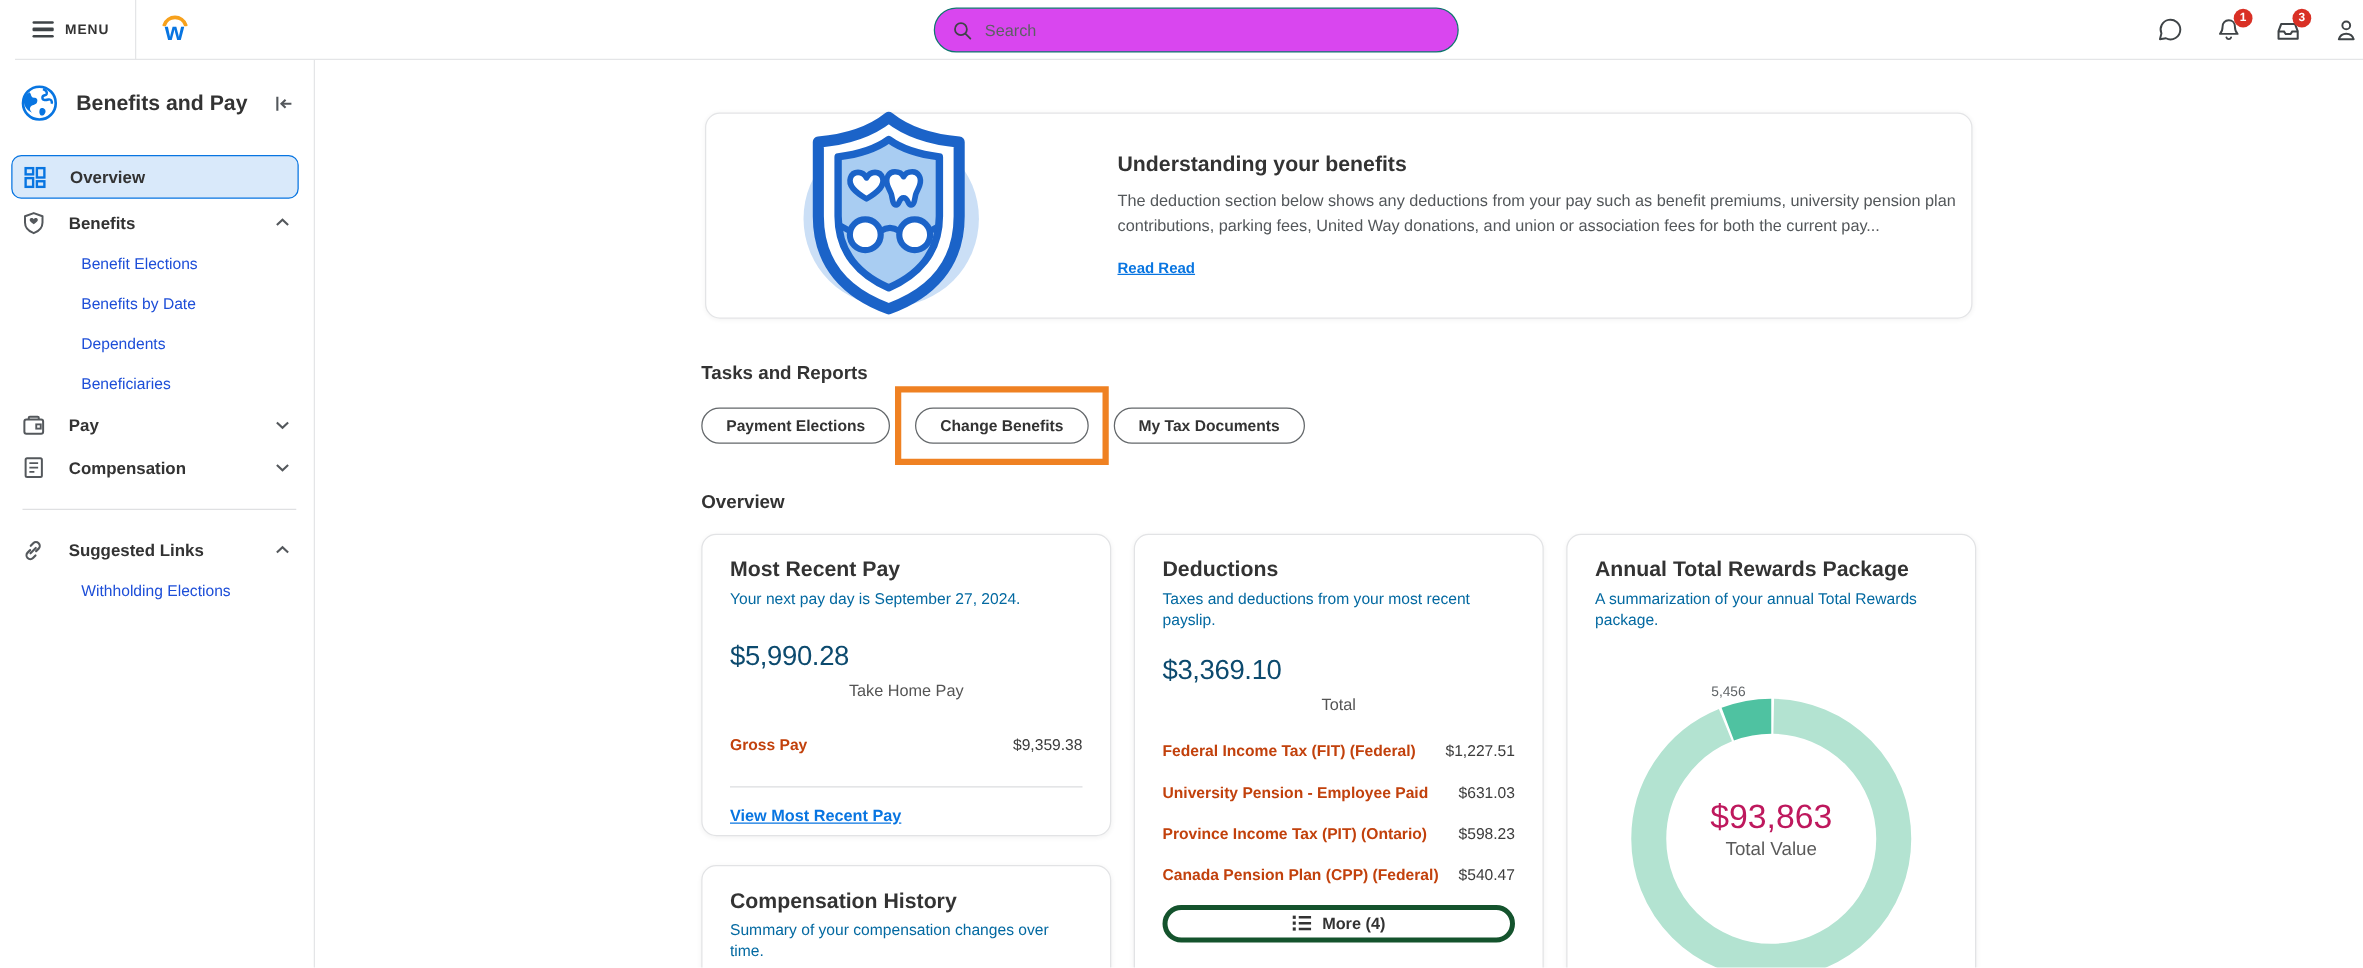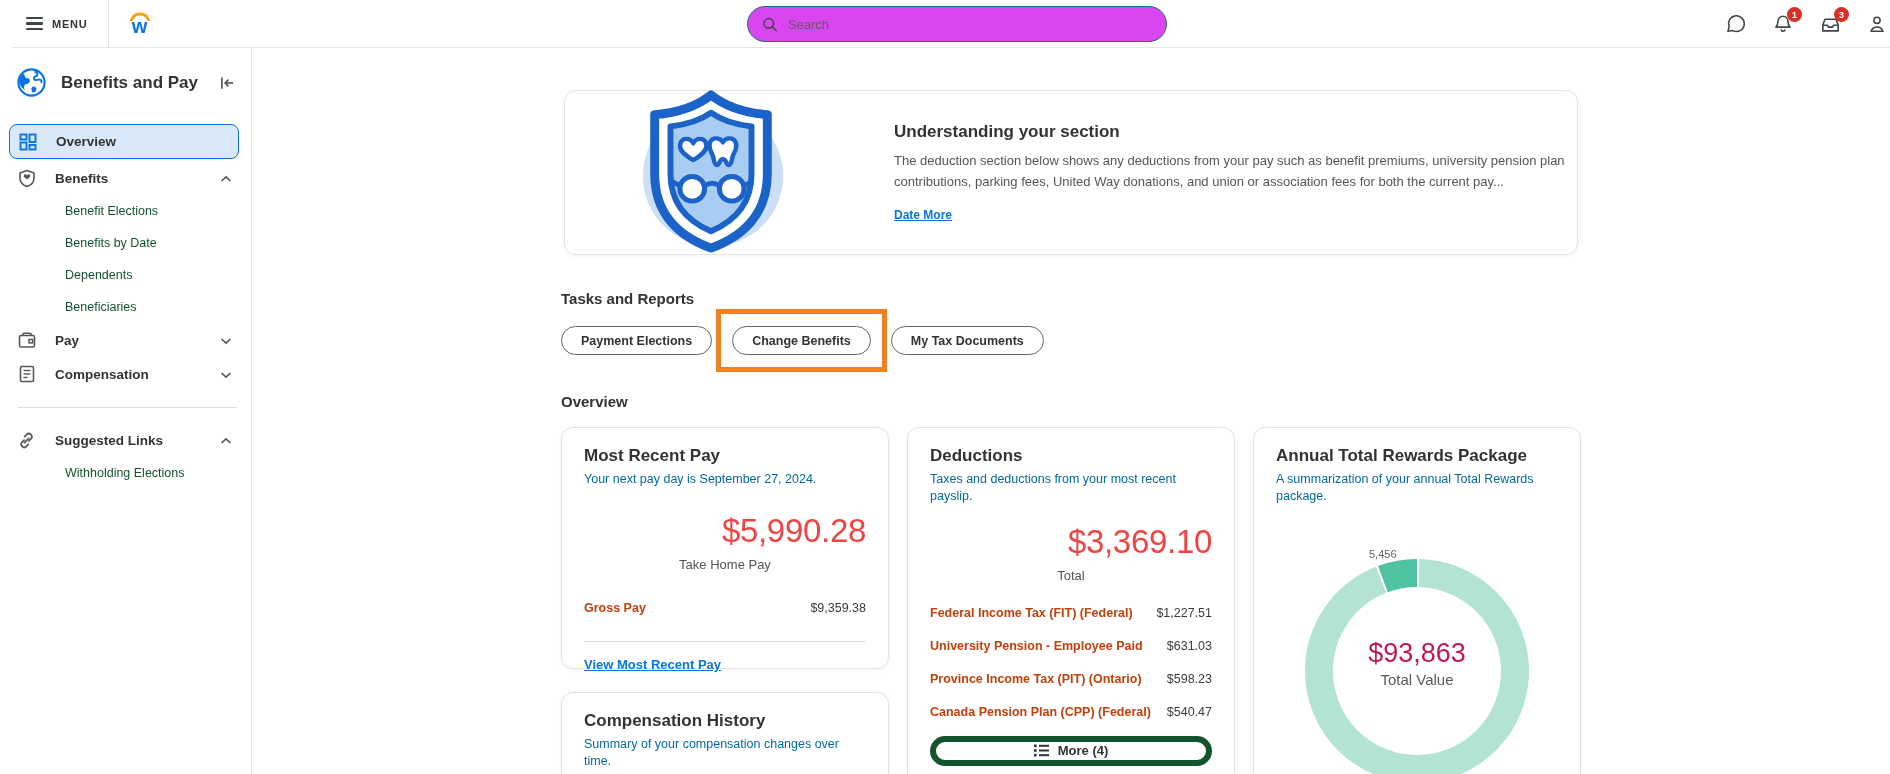--- a/index.html
+++ b/index.html
@@ -33,21 +33,21 @@
   .side-header { display:flex; align-items:center; padding:19px 14px 0 16px; }
   .side-title { font-size:17px; font-weight:bold; color:#333; margin-left:14px; flex:1; }
   .collapse-btn { cursor:pointer; display:flex; align-items:center; padding:2px; }
   .side-nav { margin-top:26px; }
   .nav-item { display:flex; align-items:center; height:34px; padding:0 16px 0 17px; cursor:pointer; }
   .nav-item .nav-icon { width:19px; display:flex; justify-content:center; color:#54585c; }
   .nav-item .nav-label { margin-left:19px; font-size:13.5px; font-weight:bold; color:#333; flex:1; }
   .nav-item.selected { margin:0 12px 2px 9px; padding:0 7px 0 8px; height:35px; border:1.5px solid #0875e1;
     border-radius:8px; background:#d9e9fa; }
   .nav-item.selected .nav-icon { color:#0875e1; }
-  .nav-sub { display:flex; align-items:center; height:32px; padding-left:65px; font-size:12.5px; color:#14532d; cursor:pointer; }
+  .nav-sub { display:flex; align-items:center; height:32px; padding-left:65px; font-size:12.5px; color:#1d4ed8; cursor:pointer; }
   .chev { color:#54585c; margin-right:3px; }
   .side-divider { height:1px; background:#dfe0e2; margin:16px 14px 15px 18px; }
 
   
   .main { position:absolute; top:48px; left:252px; width:1638px; height:726px; overflow:hidden; background:#fff; }
   .container { width:1020px; margin:0 auto; padding-top:42px; }
 
   .banner { margin:0 3px; height:165px; border:1px solid #e3e4e6; border-radius:12px;
     box-shadow:0 1px 4px rgba(0,0,0,.05); display:flex; align-items:center; background:#fff; }
   .banner-illus { width:160px; margin-left:66px; flex:none; }
@@ -64,31 +64,31 @@
     font-size:12.5px; font-weight:bold; color:#333; display:flex; align-items:center; cursor:pointer; white-space:nowrap; }
   .highlight-box { border:5px solid #ef8122; padding:12px 11px; }
 
   .overview-heading { margin-top:21px; }
   .cards { margin-top:17px; display:flex; gap:18px; align-items:flex-start; }
   .col { width:328px; flex:none; }
   .card { width:328px; background:#fff; border:1px solid #e2e3e5; border-radius:12px;
     box-shadow:0 1px 4px rgba(0,0,0,.05); padding:18px 22px; }
   .card-title { font-size:17px; font-weight:bold; color:#333; }
   .card-sub { margin-top:5px; font-size:12.5px; color:#0369a1; line-height:1.35; }
-  .big-amount { text-align:right; font-size:33px; font-weight:500; color:#ef4444; letter-spacing:-.3px; }
+  .big-amount { text-align:left; font-size:22px; font-weight:500; color:#0c4a6e; letter-spacing:-.3px; }
   .big-label { text-align:center; font-size:13px; color:#545454; margin-top:7px; }
   .kv-row { display:flex; justify-content:space-between; align-items:baseline; }
   .kv-row .k { font-size:12.5px; font-weight:bold; color:#c2410c; }
   .kv-row .v { font-size:12.5px; color:#3c3c3c; }
   .card-hr { border:none; border-top:1px solid #dcdddf; margin:26px 0 0; }
   .card-link { display:inline-block; margin-top:15px; font-size:13px; font-weight:bold; color:#0875e1;
     text-decoration:underline; cursor:pointer; }
   .card-mrp { height:242px; }
   .card-ded { height:419px; }
-  .more-btn { margin-top:17px; width:100%; height:30px; border:6px solid #14532d; border-radius:15px; background:#fff;
+  .more-btn { margin-top:17px; width:100%; height:30px; border:4px solid #14532d; border-radius:15px; background:#fff;
     display:flex; align-items:center; justify-content:center; gap:9px; font-size:13px; font-weight:bold; color:#333; cursor:pointer; }
   .card-rewards { height:372px; }
   .donut-wrap { position:relative; width:240px; margin:46px auto 0; height:240px; }
   .donut-center { position:absolute; inset:0; display:flex; flex-direction:column; align-items:center;
     justify-content:center; transform:translateY(-8px); pointer-events:none; }
   .donut-value { font-size:27px; font-weight:500; color:#be185d; }
   .donut-label { font-size:15px; color:#5a5a5a; margin-top:2px; }
   .seg-label { position:absolute; font-size:11px; color:#5f6366; }
   .seg-label.small { top:-3px; left:72px; }
   .card-comp { margin-top:23px; height:150px; }
@@ -265,23 +265,23 @@
           <path d="M80 26 C91 34 104 38 121 40 L121 88 C121 118 103 136 80 146 C57 136 39 118 39 88 L39 40 C56 38 69 34 80 26 Z" fill="#a9cdf2" stroke="#1b63c8" stroke-width="6" stroke-linejoin="round"></path>
           <path d="M62 57 c-3 -6 -11 -6 -13 0 c-2 6 3 11 13 17 c10 -6 15 -11 13 -17 c-2 -6 -10 -6 -13 0 z" fill="#ffffff" stroke="#1b63c8" stroke-width="4.5" stroke-linejoin="round"></path>
           <path d="M99 52 c-4 0 -6 2 -7 4 c-1 -2 -3 -4 -7 -4 c-5 0 -8 5 -6 11 c1 3 2 4 3 7 c1 3 1 9 4 9 c3 0 2 -6 6 -6 c4 0 3 6 6 6 c3 0 3 -6 4 -9 c1 -3 2 -4 3 -7 c2 -6 -1 -11 -6 -11 z" fill="#ffffff" stroke="#1b63c8" stroke-width="4.5" stroke-linejoin="round"></path>
           <circle cx="61" cy="103" r="12.5" fill="#ffffff" stroke="#1b63c8" stroke-width="5"></circle>
           <circle cx="101" cy="103" r="12.5" fill="#ffffff" stroke="#1b63c8" stroke-width="5"></circle>
           <path d="M73.5 100 Q81 95 88.5 100" fill="none" stroke="#1b63c8" stroke-width="5"></path>
           <path d="M48.5 100 l-7 -4 M113.5 100 l7 -4" stroke="#1b63c8" stroke-width="5" stroke-linecap="round"></path>
         </svg>
       </div>
       <div class="banner-text">
-        <div class="banner-title">Understanding your section</div>
+        <div class="banner-title">Understanding your benefits</div>
         <div class="banner-body">The deduction section below shows any deductions from your pay such as benefit premiums, university pension plan contributions, parking fees, United Way donations, and union or association fees for both the current pay...</div>
-        <span class="read-more">Date More</span>
+        <span class="read-more">Read Read</span>
       </div>
     </div>
 
     <div class="section-heading tasks-heading">Tasks and Reports</div>
     <div class="tasks-row">
       <button class="pill-btn">Payment Elections</button>
       <div class="highlight-box">
         <button class="pill-btn">Change Benefits</button>
       </div>
       <button class="pill-btn">My Tax Documents</button>

